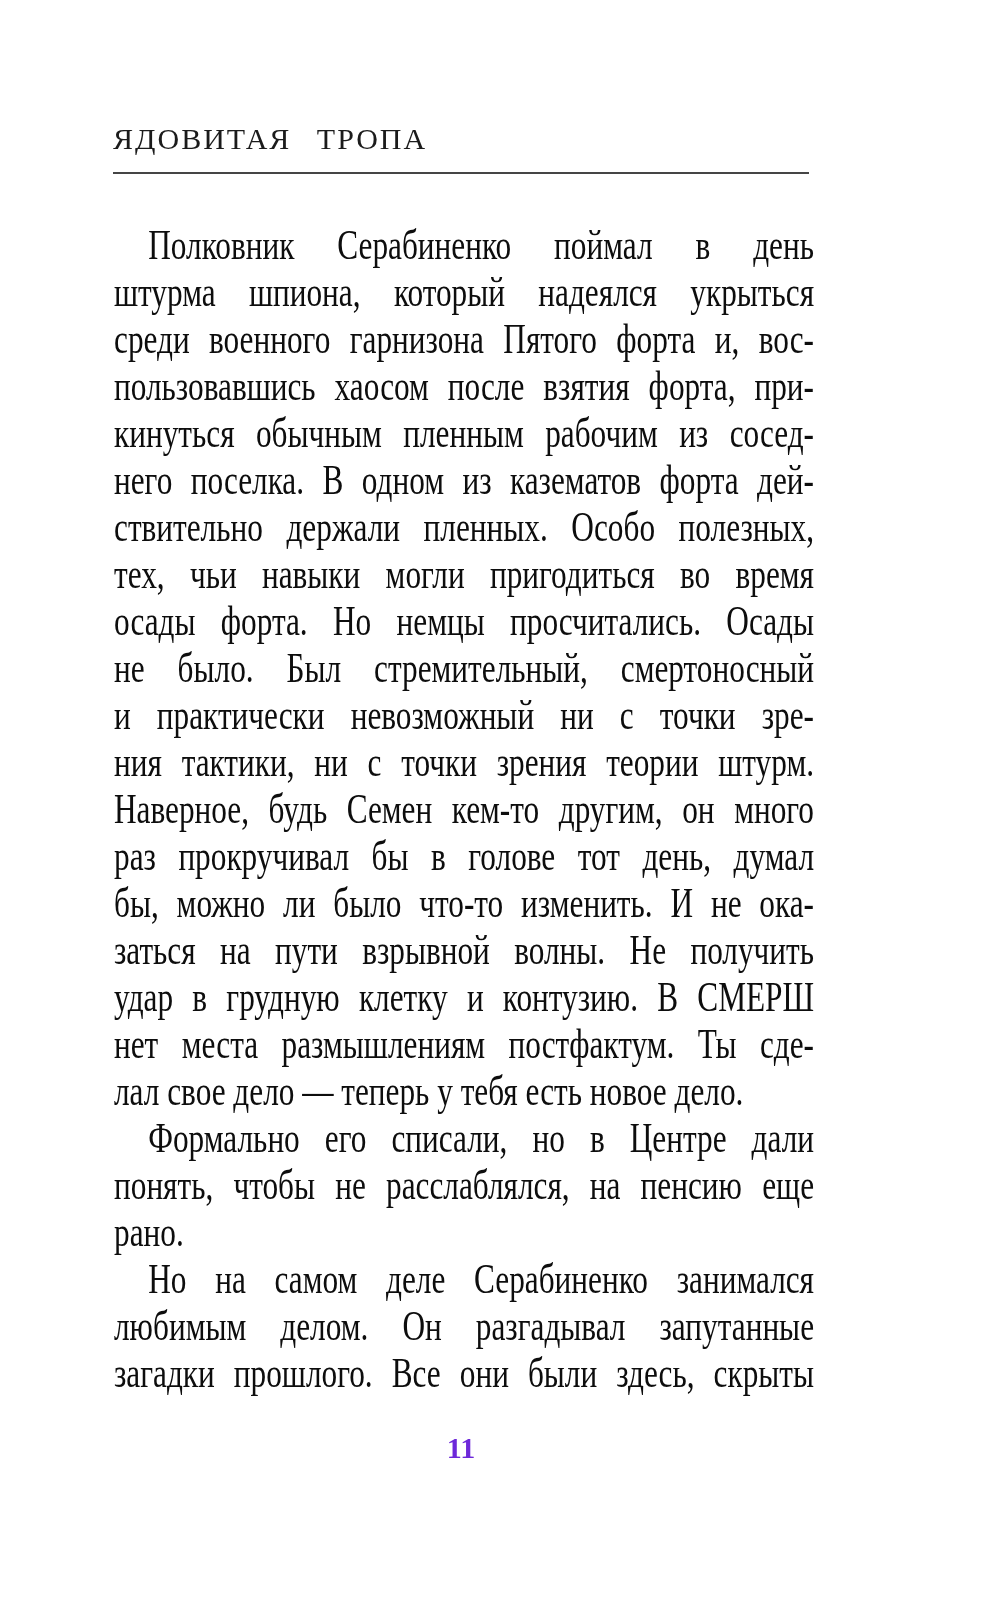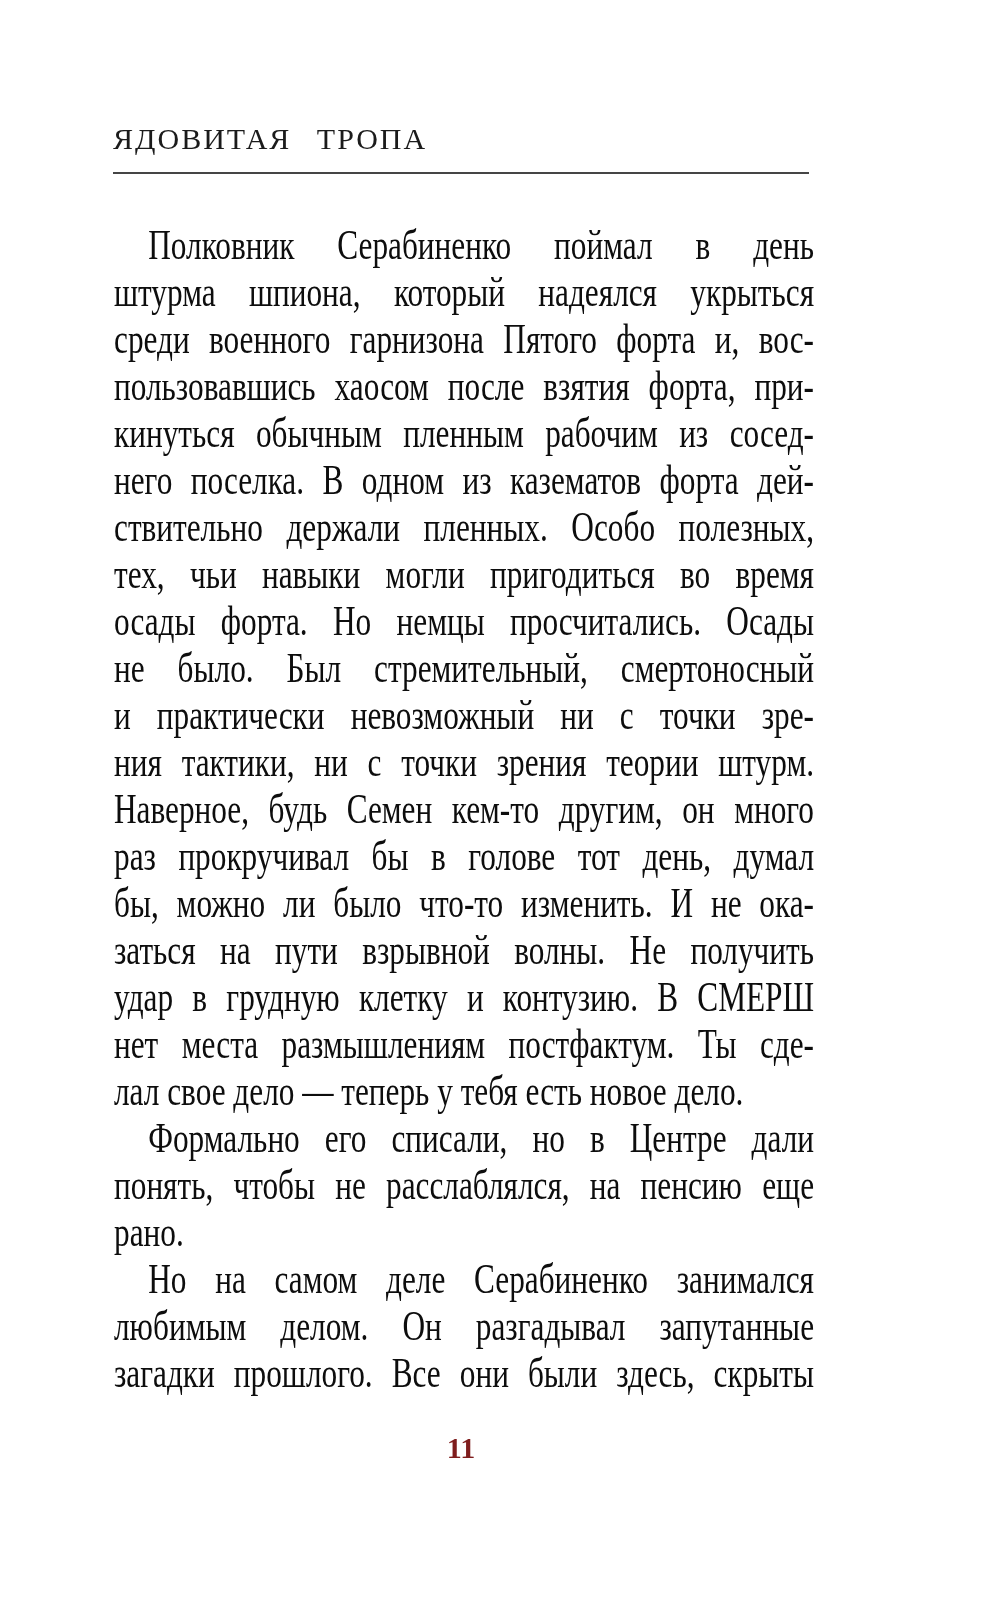--- a/index.html
+++ b/index.html
@@ -50,21 +50,21 @@
   }
   .tline.indent { text-indent: 46px; }
   .tline.par-end { text-align-last: left; }
   .page-number {
     position: absolute;
     left: 113px; top: 1431px;
     width: 696px;
     text-align: center;
     font-weight: bold;
     font-size: 30px;
-    color: #7f1d1d;
+    color: #6d28d9;
   }
 </style>
 </head>
 <body>
 
 <div class="running-head">ЯДОВИТАЯ  ТРОПА</div>
 <div class="head-rule"></div>
 
 <div class="page-body">
   <div class="tline indent">Полковник Серабиненко поймал в день</div>

